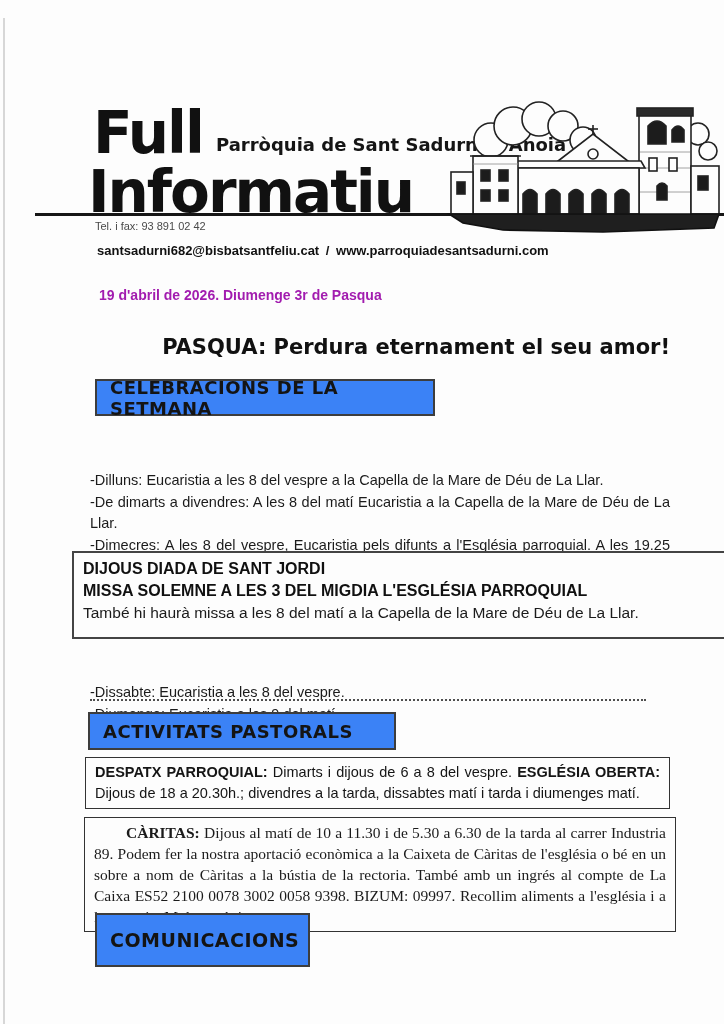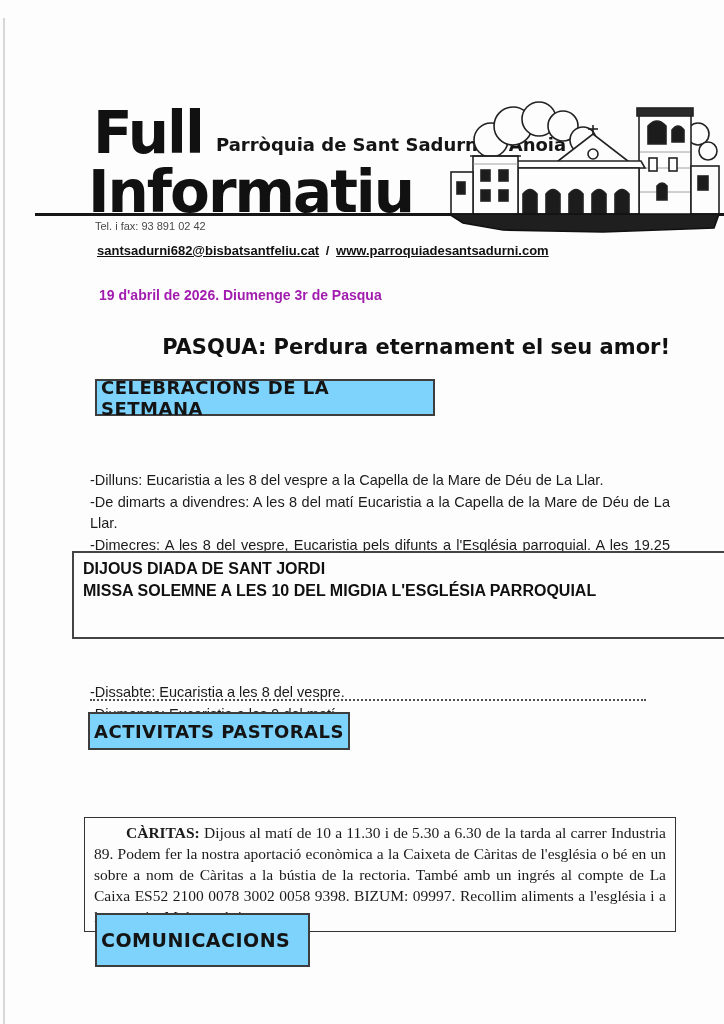--- a/index.html
+++ b/index.html
@@ -30,43 +30,43 @@
     position:absolute; left:35px; top:213px; width:689px; height:3px;
     background:#161616;
   }
   #tel-line {
     position:absolute; left:95px; top:220px; font-size:11px; color:#4a4a4a;
   }
   #contact-line {
     position:absolute; left:97px; top:243px; font-size:13px; font-weight:bold;
     color:#111;
   }
-  #contact-line .link { text-decoration:underline; cursor:pointer;text-align:right; }
+  #contact-line .link { cursor:pointer;text-align:right; }
   #contact-line .sep { text-decoration:none; padding:0 3px; }
   #date-line {
     position:absolute; left:99px; top:287px; font-size:14px; font-weight:bold;
     color:#a21caf;
   }
   
   #church { position:absolute; left:443px; top:96px; width:281px; height:144px; }
   
   #headline {
     position:absolute; left:90px; top:335px; width:580px; text-align:right;
     font-family:"DejaVu Sans", sans-serif; font-weight:bold; font-size:21px;
     color:#111;
   }
   
   .head-box {
-    position:absolute; border:2px solid #3d3d3d; background:#7dd3fc;
-    display:flex; align-items:center; padding-left:4px;
+    position:absolute; border:2px solid #3d3d3d; background:#3b82f6;
+    display:flex; align-items:center; padding-left:13px;
     font-family:"DejaVu Sans", sans-serif; font-weight:bold;
     letter-spacing:0.5px; color:#141414;
   }
   #box-celebracions { left:95px; top:379px; width:340px; height:37px; font-size:18px; }
-  #box-activitats  { left:88px; top:712px; width:262px; height:38px; font-size:18px; }
+  #box-activitats  { left:88px; top:712px; width:308px; height:38px; font-size:18px; }
   #box-comunicacions { left:95px; top:913px; width:215px; height:54px; font-size:19px; }
   
   .body-block { position:absolute; left:90px; width:580px;margin-top:32px; }
   .body-block p {
     font-size:14.5px; line-height:21.5px; text-align:justify; color:#1b1b1b;
   }
   #celeb-lines { top:438px; }
   #celeb-lines2 { top:650px; }
   #celeb-lines2 p { text-align:left; }
   
@@ -177,34 +177,38 @@
   </div>
 
   <div id="celeb-lines" class="body-block">
     <p>-Dilluns: Eucaristia a les 8 del vespre a la Capella de la Mare de Déu de La Llar.</p>
     <p>-De dimarts a divendres: A les 8 del matí Eucaristia a la Capella de la Mare de Déu de La Llar.</p>
     <p>-Dimecres: A les 8 del vespre, Eucaristia pels difunts a l'Església parroquial. A les 19.25 pregària del Rosari a l'església.</p>
   </div>
 
   <div id="santjordi-box">
     <div class="b">DIJOUS DIADA DE SANT JORDI</div>
-    <div class="b">MISSA SOLEMNE A LES 10 DEL MIGDIA  L'ESGLÉSIA PARROQUIAL</div>
+    <div class="b">MISSA SOLEMNE A LES 3 DEL MIGDIA  L'ESGLÉSIA PARROQUIAL</div>
+    <div class="r">També hi haurà missa a les 8 del matí a la Capella de la Mare de Déu de La Llar.</div>
   </div>
 
   <div id="celeb-lines2" class="body-block">
     <p>-Dissabte: Eucaristia a les 8 del vespre.</p>
     <p>-Diumenge: Eucaristia a les 9 del matí.</p>
   </div>
 
   <div id="dotted-divider"></div>
 
   <div id="box-activitats" class="head-box">
     <span>ACTIVITATS PASTORALS</span>
   </div>
 
+  <div id="despatx-box">
+    <span class="lbl">DESPATX PARROQUIAL:</span><span>  Dimarts i dijous de 6 a 8 del vespre. </span><span class="lbl">ESGLÉSIA OBERTA:</span><span> Dijous de 18 a 20.30h.; divendres a la tarda, dissabtes matí i tarda i diumenges matí.</span>
+  </div>
 
   <div id="caritas-box">
     <span class="lbl">CÀRITAS:</span><span> Dijous al matí de 10 a 11.30 i de 5.30 a 6.30 de la tarda al carrer Industria 89. Podem fer la nostra aportació econòmica a la Caixeta de Càritas de l'església o bé en un sobre a nom de Càritas a la bústia de la rectoria. També amb un ingrés al compte de La Caixa ES52 2100 0078 3002 0058 9398. BIZUM: 09997. Recollim aliments a l'església i a la rectoria. Moltes gràcies</span>
   </div>
 
   <div id="box-comunicacions" class="head-box">
     <span>COMUNICACIONS</span>
   </div>
 </div>
 

